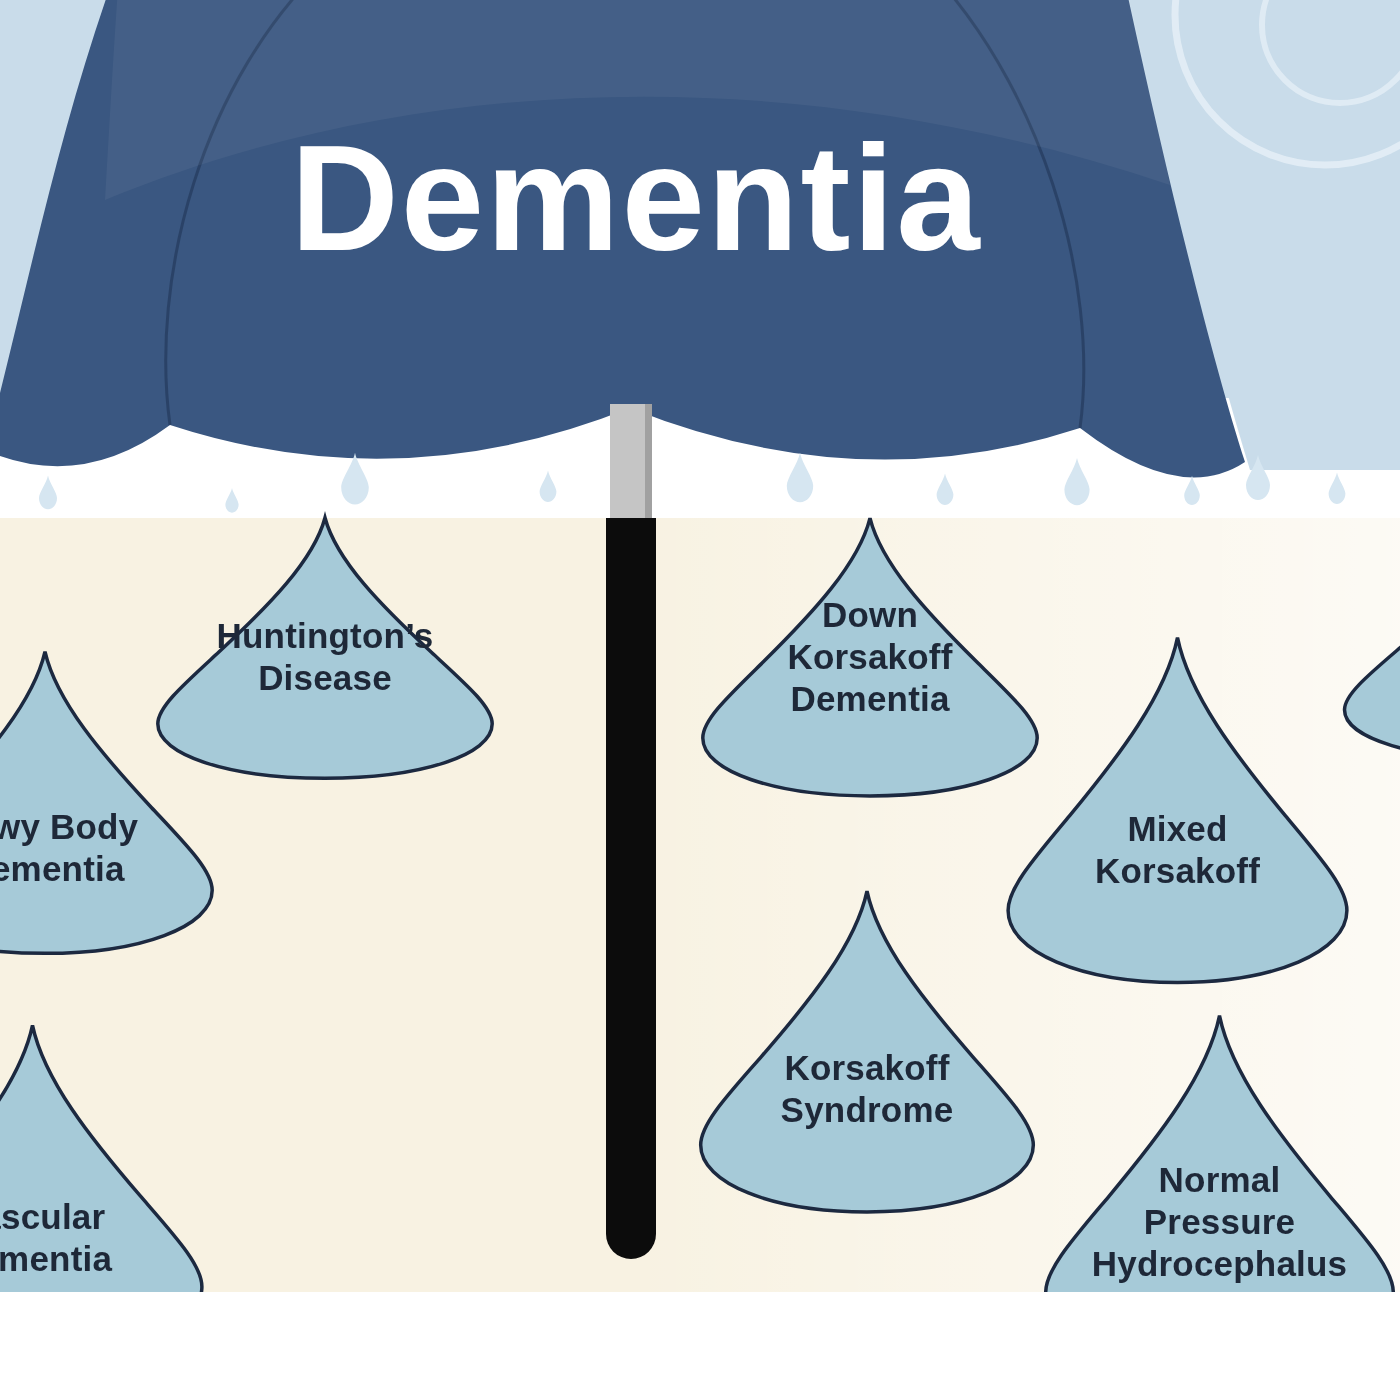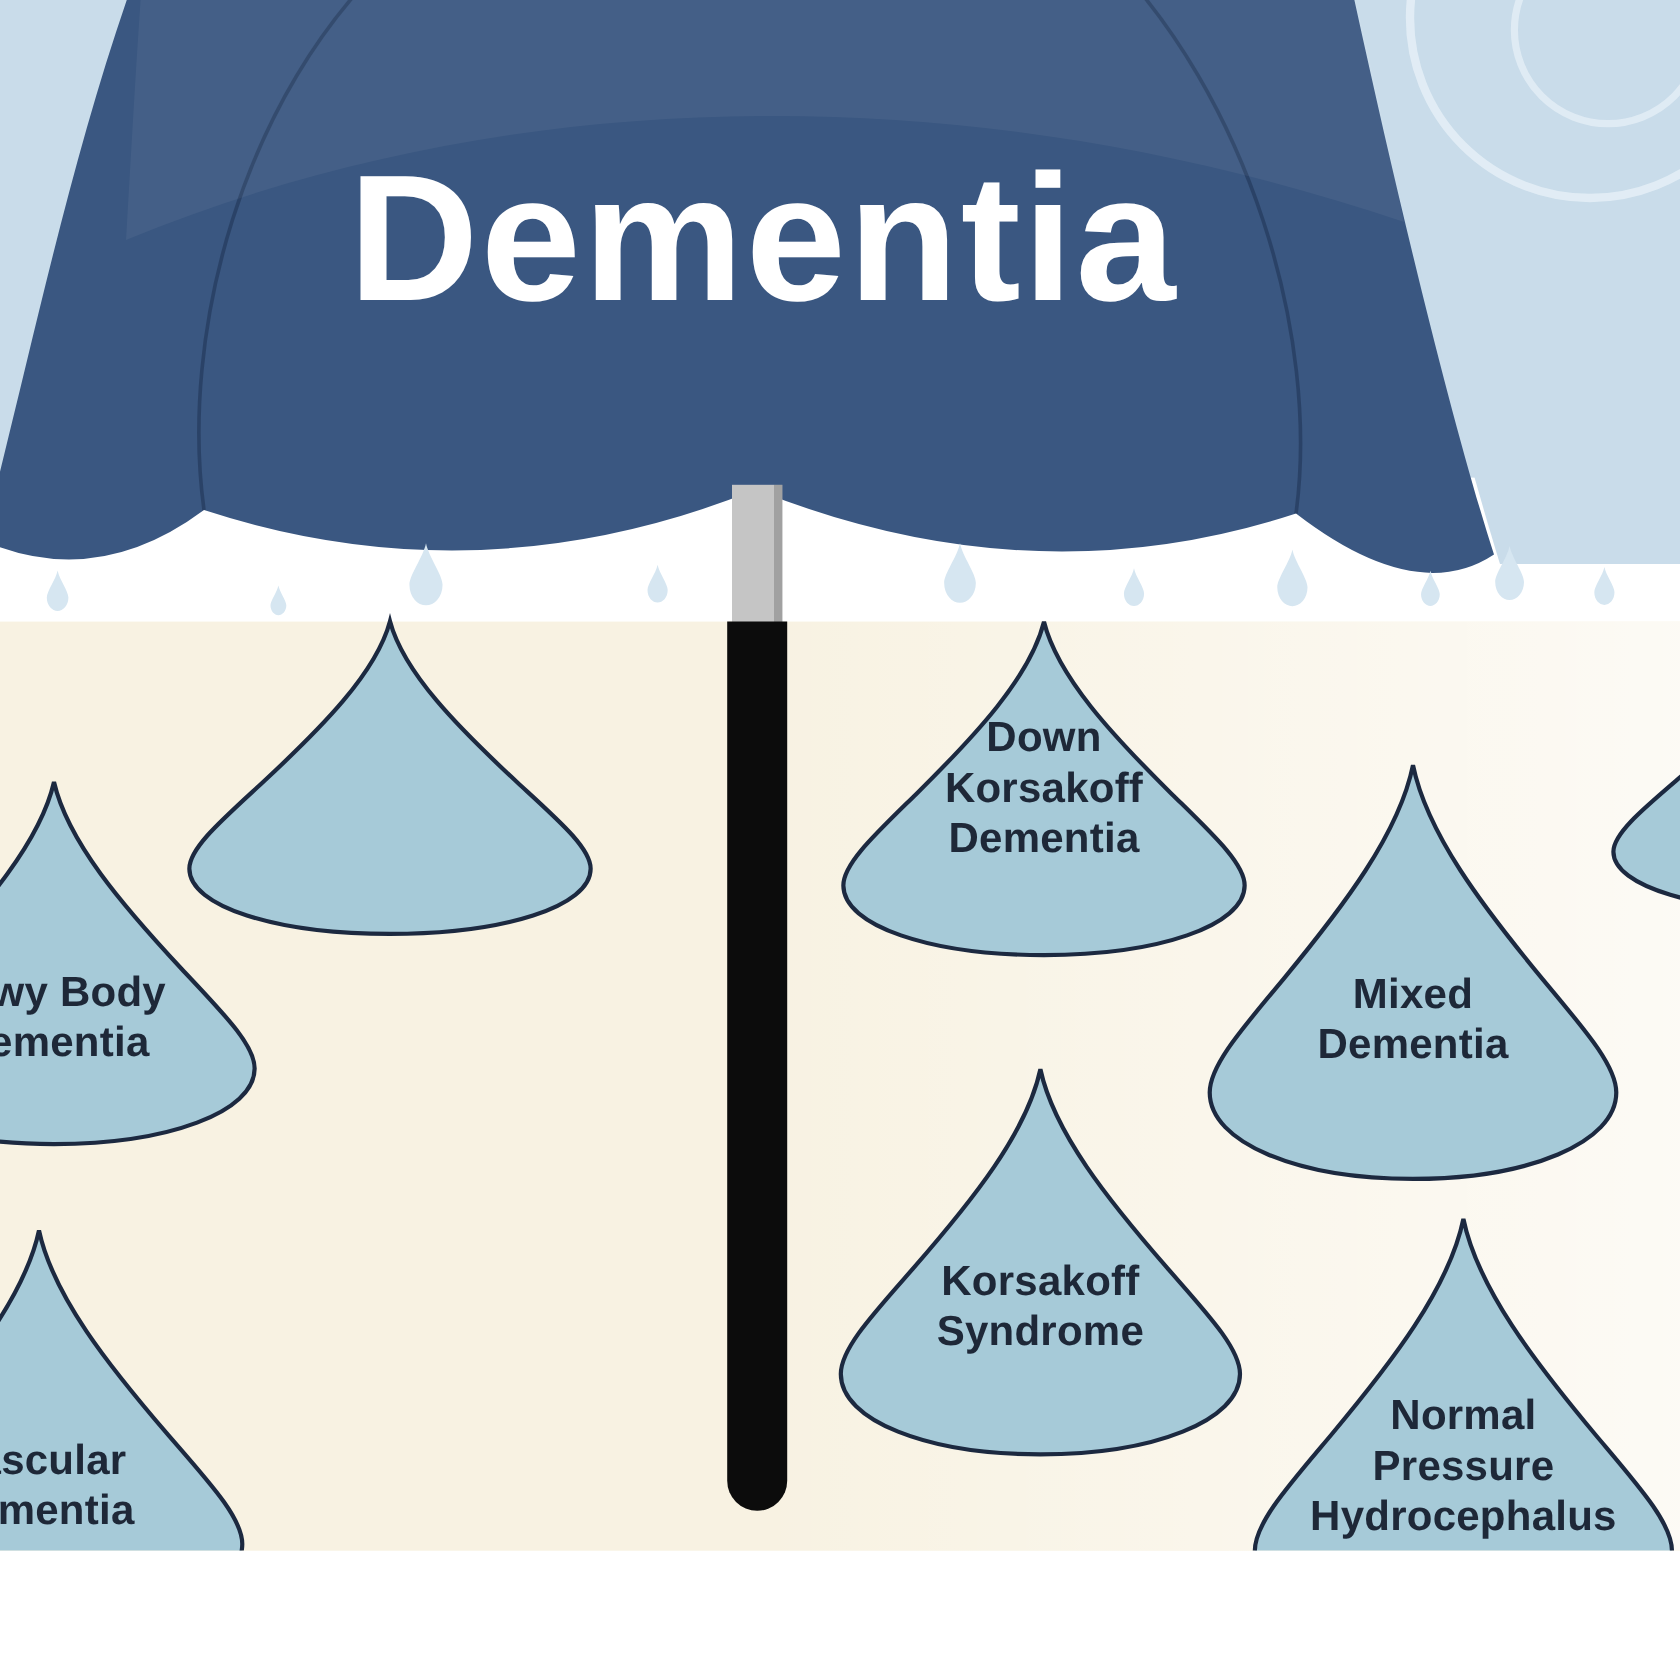--- a/index.html
+++ b/index.html
@@ -151,20 +151,22 @@
       <path d="M606 518 h50 v716 a25 25 0 0 1 -50 0 Z" fill="var(--pole-black)"></path>
     </g>
   </svg>
 
   <div class="umbrella-title">Dementia</div>
 
   <div class="drop" style="left:135px; top:512px; width:380px; height:272px;">
     <svg viewBox="0 0 200 190" preserveAspectRatio="none">
       <path class="drop-path" d="M100 4 C 94 34 70 66 44 98 C 26 120 12 136 12 148 C 12 170 50 186 100 186 C 150 186 188 170 188 148 C 188 136 174 120 156 98 C 130 66 106 34 100 4 Z"></path>
     </svg>
+    <div class="drop-label" style="top:103px;">Huntington’s
+Disease</div>
   </div>
 
   <div class="drop" style="left:680px; top:512px; width:380px; height:290px;">
     <svg viewBox="0 0 200 190" preserveAspectRatio="none">
       <path class="drop-path" d="M100 4 C 94 34 70 66 44 98 C 26 120 12 136 12 148 C 12 170 50 186 100 186 C 150 186 188 170 188 148 C 188 136 174 120 156 98 C 130 66 106 34 100 4 Z"></path>
     </svg>
     <div class="drop-label" style="top:82px;">Down
 Korsakoff
 Dementia</div>
   </div>
@@ -181,21 +183,21 @@
     </svg>
     <div class="drop-label" style="top:161px;">Lewy Body
 Dementia</div>
   </div>
 
   <div class="drop" style="left:985px; top:630px; width:385px; height:360px;">
     <svg viewBox="0 0 200 190" preserveAspectRatio="none">
       <path class="drop-path" d="M100 4 C 94 34 70 66 44 98 C 26 120 12 136 12 148 C 12 170 50 186 100 186 C 150 186 188 170 188 148 C 188 136 174 120 156 98 C 130 66 106 34 100 4 Z"></path>
     </svg>
     <div class="drop-label" style="top:178px;">Mixed
-Dementia</div>
+Korsakoff</div>
   </div>
 
 
   <div class="drop" style="left:678px; top:884px; width:378px; height:335px;">
     <svg viewBox="0 0 200 190" preserveAspectRatio="none">
       <path class="drop-path" d="M100 4 C 94 34 70 66 44 98 C 26 120 12 136 12 148 C 12 170 50 186 100 186 C 150 186 188 170 188 148 C 188 136 174 120 156 98 C 130 66 106 34 100 4 Z"></path>
     </svg>
     <div class="drop-label" style="top:163px;">Korsakoff
 Syndrome</div>
   </div>

